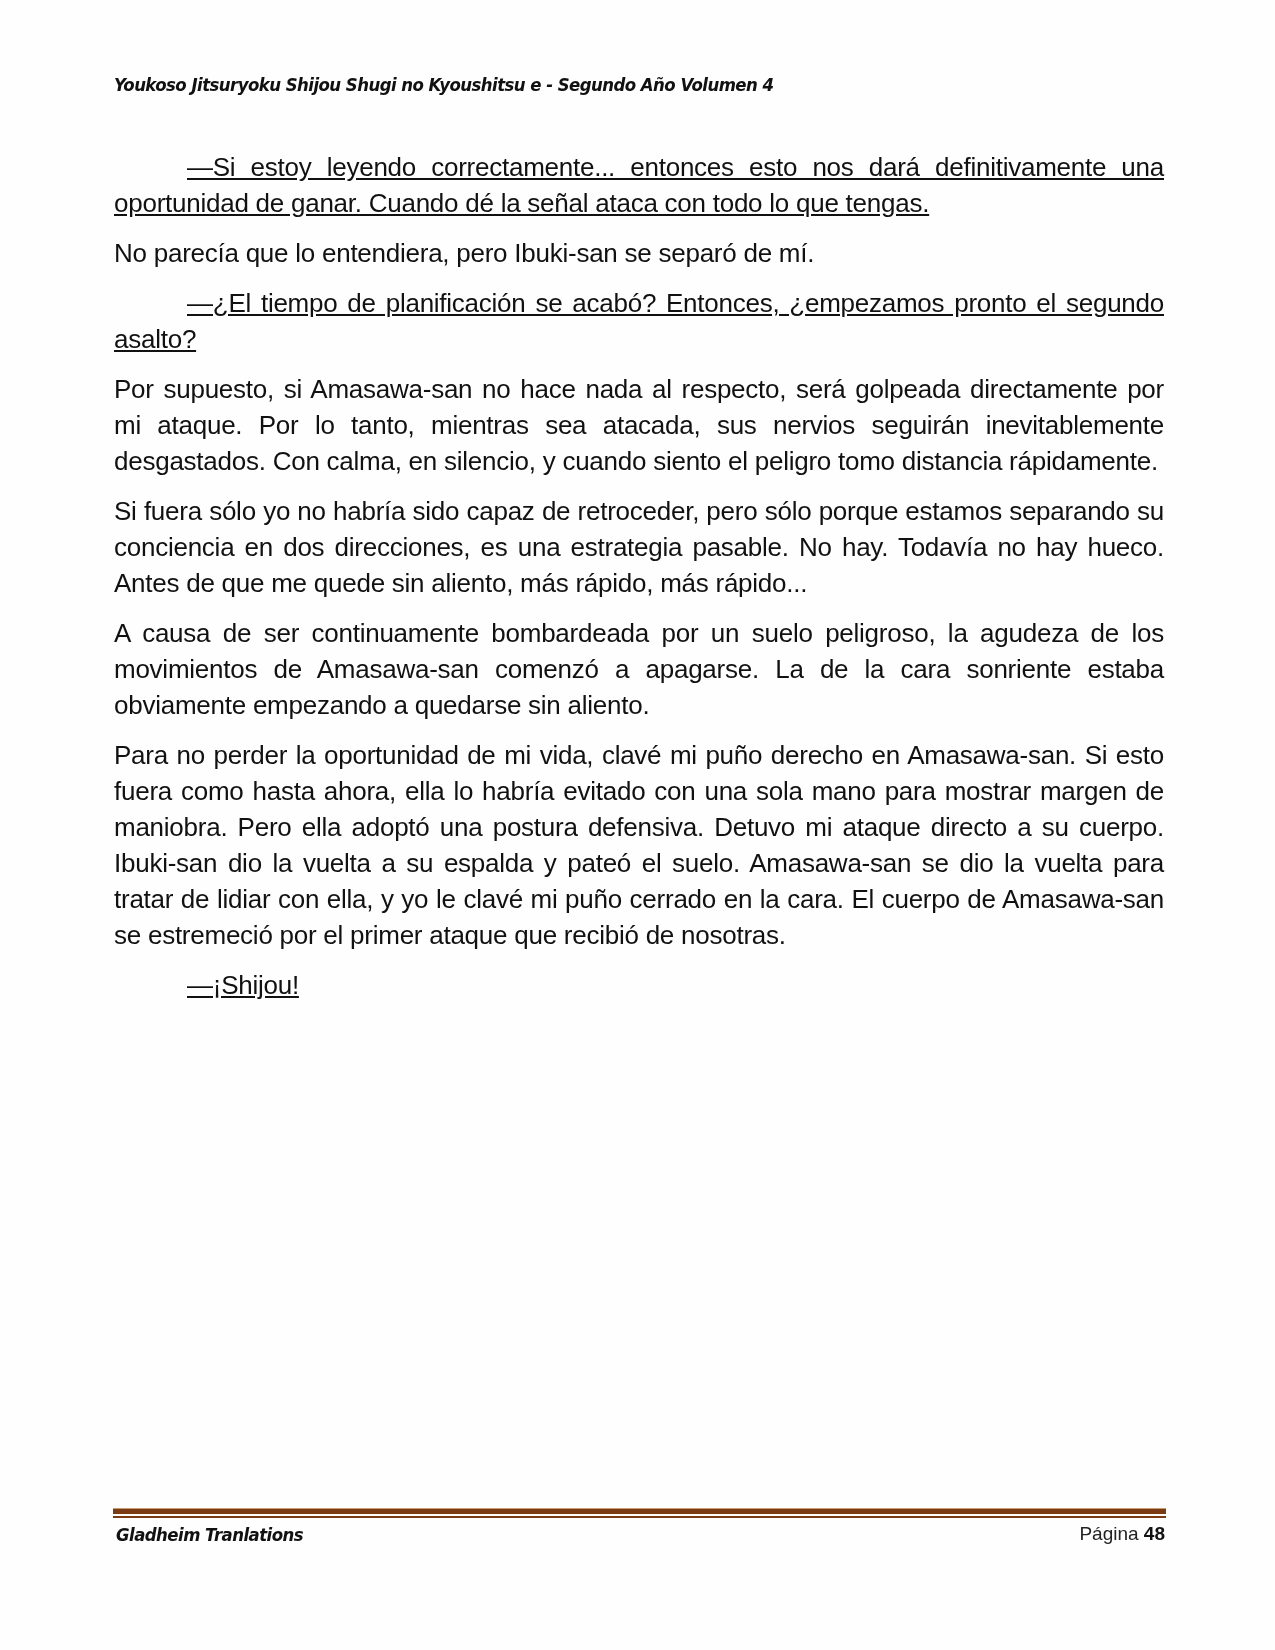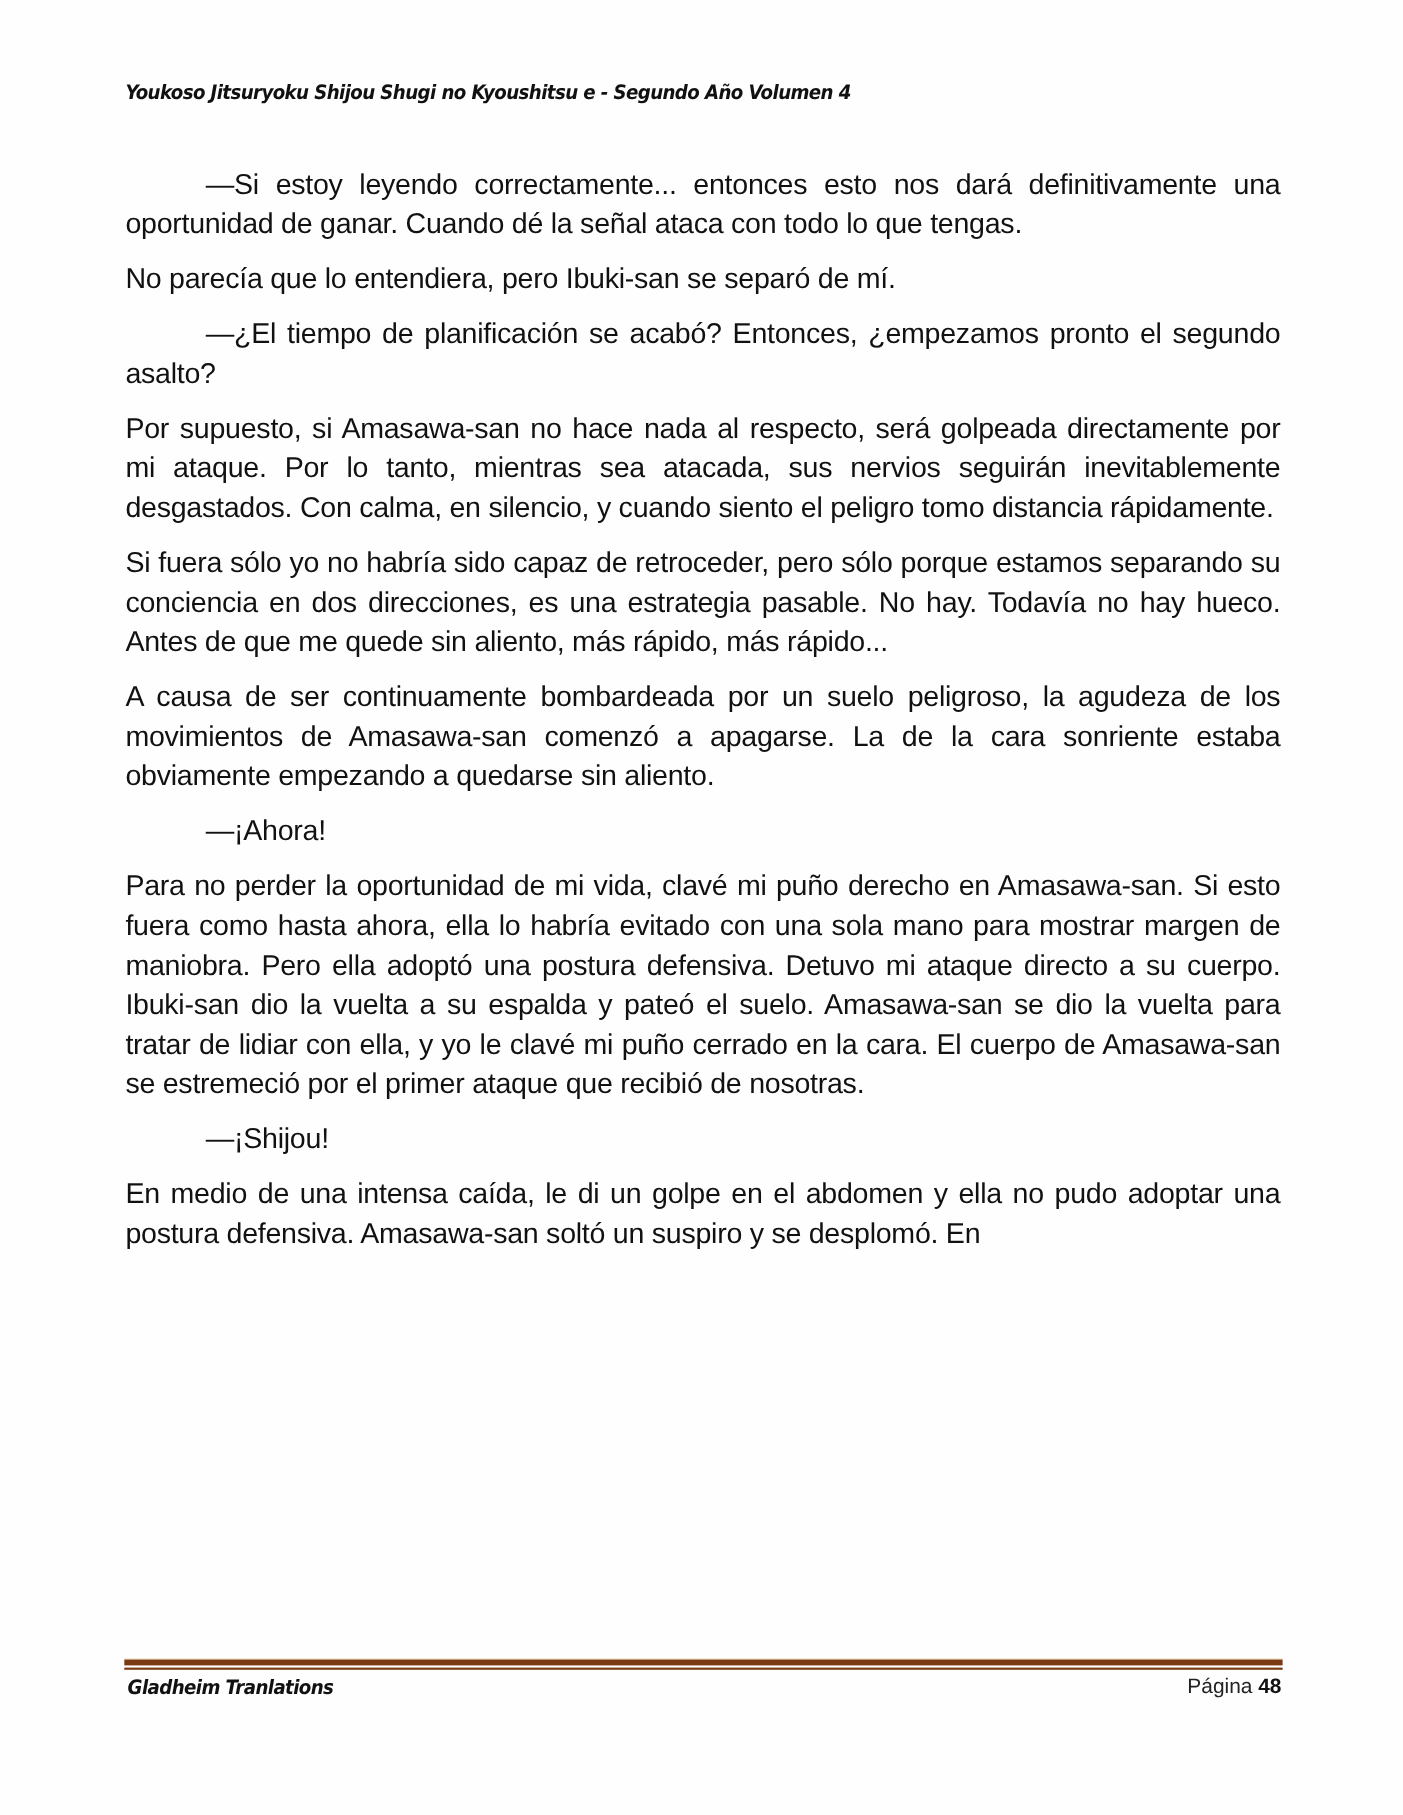--- a/index.html
+++ b/index.html
@@ -38,20 +38,21 @@
       line-height: 36px;
       letter-spacing: -0.25px;
     }
     .body-text p {
       margin: 0 0 14px 0;
       text-align: justify;
       text-align-last: left;
     }
     .body-text p.dialogue {
       text-indent: 73px;
+      text-decoration: underline;
     }
     .footer-rule {
       position: absolute;
       left: 113px;
       top: 1508px;
       width: 1053px;
       height: 11px;
     }
     .footer-rule .thick {
       position: absolute;
@@ -107,24 +108,22 @@
 
 <div class="page-header">Youkoso Jitsuryoku Shijou Shugi no Kyoushitsu e - Segundo Año Volumen 4</div>
 
 <div class="body-text">
   <p class="dialogue">—Si estoy leyendo correctamente... entonces esto nos dará definitivamente una oportunidad de ganar. Cuando dé la señal ataca con todo lo que tengas.</p>
   <p>No parecía que lo entendiera, pero Ibuki-san se separó de mí.</p>
   <p class="dialogue">—¿El tiempo de planificación se acabó? Entonces, ¿empezamos pronto el segundo asalto?</p>
   <p>Por supuesto, si Amasawa-san no hace nada al respecto, será golpeada directamente por mi ataque. Por lo tanto, mientras sea atacada, sus nervios seguirán inevitablemente desgastados. Con calma, en silencio, y cuando siento el peligro tomo distancia rápidamente.</p>
   <p>Si fuera sólo yo no habría sido capaz de retroceder, pero sólo porque estamos separando su conciencia en dos direcciones, es una estrategia pasable. No hay. Todavía no hay hueco. Antes de que me quede sin aliento, más rápido, más rápido...</p>
   <p>A causa de ser continuamente bombardeada por un suelo peligroso, la agudeza de los movimientos de Amasawa-san comenzó a apagarse. La de la cara sonriente estaba obviamente empezando a quedarse sin aliento.</p>
-  <p class="dialogue">—¡Ahora!</p>
   <p>Para no perder la oportunidad de mi vida, clavé mi puño derecho en Amasawa-san. Si esto fuera como hasta ahora, ella lo habría evitado con una sola mano para mostrar margen de maniobra. Pero ella adoptó una postura defensiva. Detuvo mi ataque directo a su cuerpo. Ibuki-san dio la vuelta a su espalda y pateó el suelo. Amasawa-san se dio la vuelta para tratar de lidiar con ella, y yo le clavé mi puño cerrado en la cara. El cuerpo de Amasawa-san se estremeció por el primer ataque que recibió de nosotras.</p>
   <p class="dialogue">—¡Shijou!</p>
-  <p>En medio de una intensa caída, le di un golpe en el abdomen y ella no pudo adoptar una postura defensiva. Amasawa-san soltó un suspiro y se desplomó. En</p>
 </div>
 
 <div class="footer-rule">
   <div class="thin-top"></div>
   <div class="thick"></div>
   <div class="thin"></div>
 </div>
 
 <div class="footer-left">Gladheim Tranlations</div>
 

